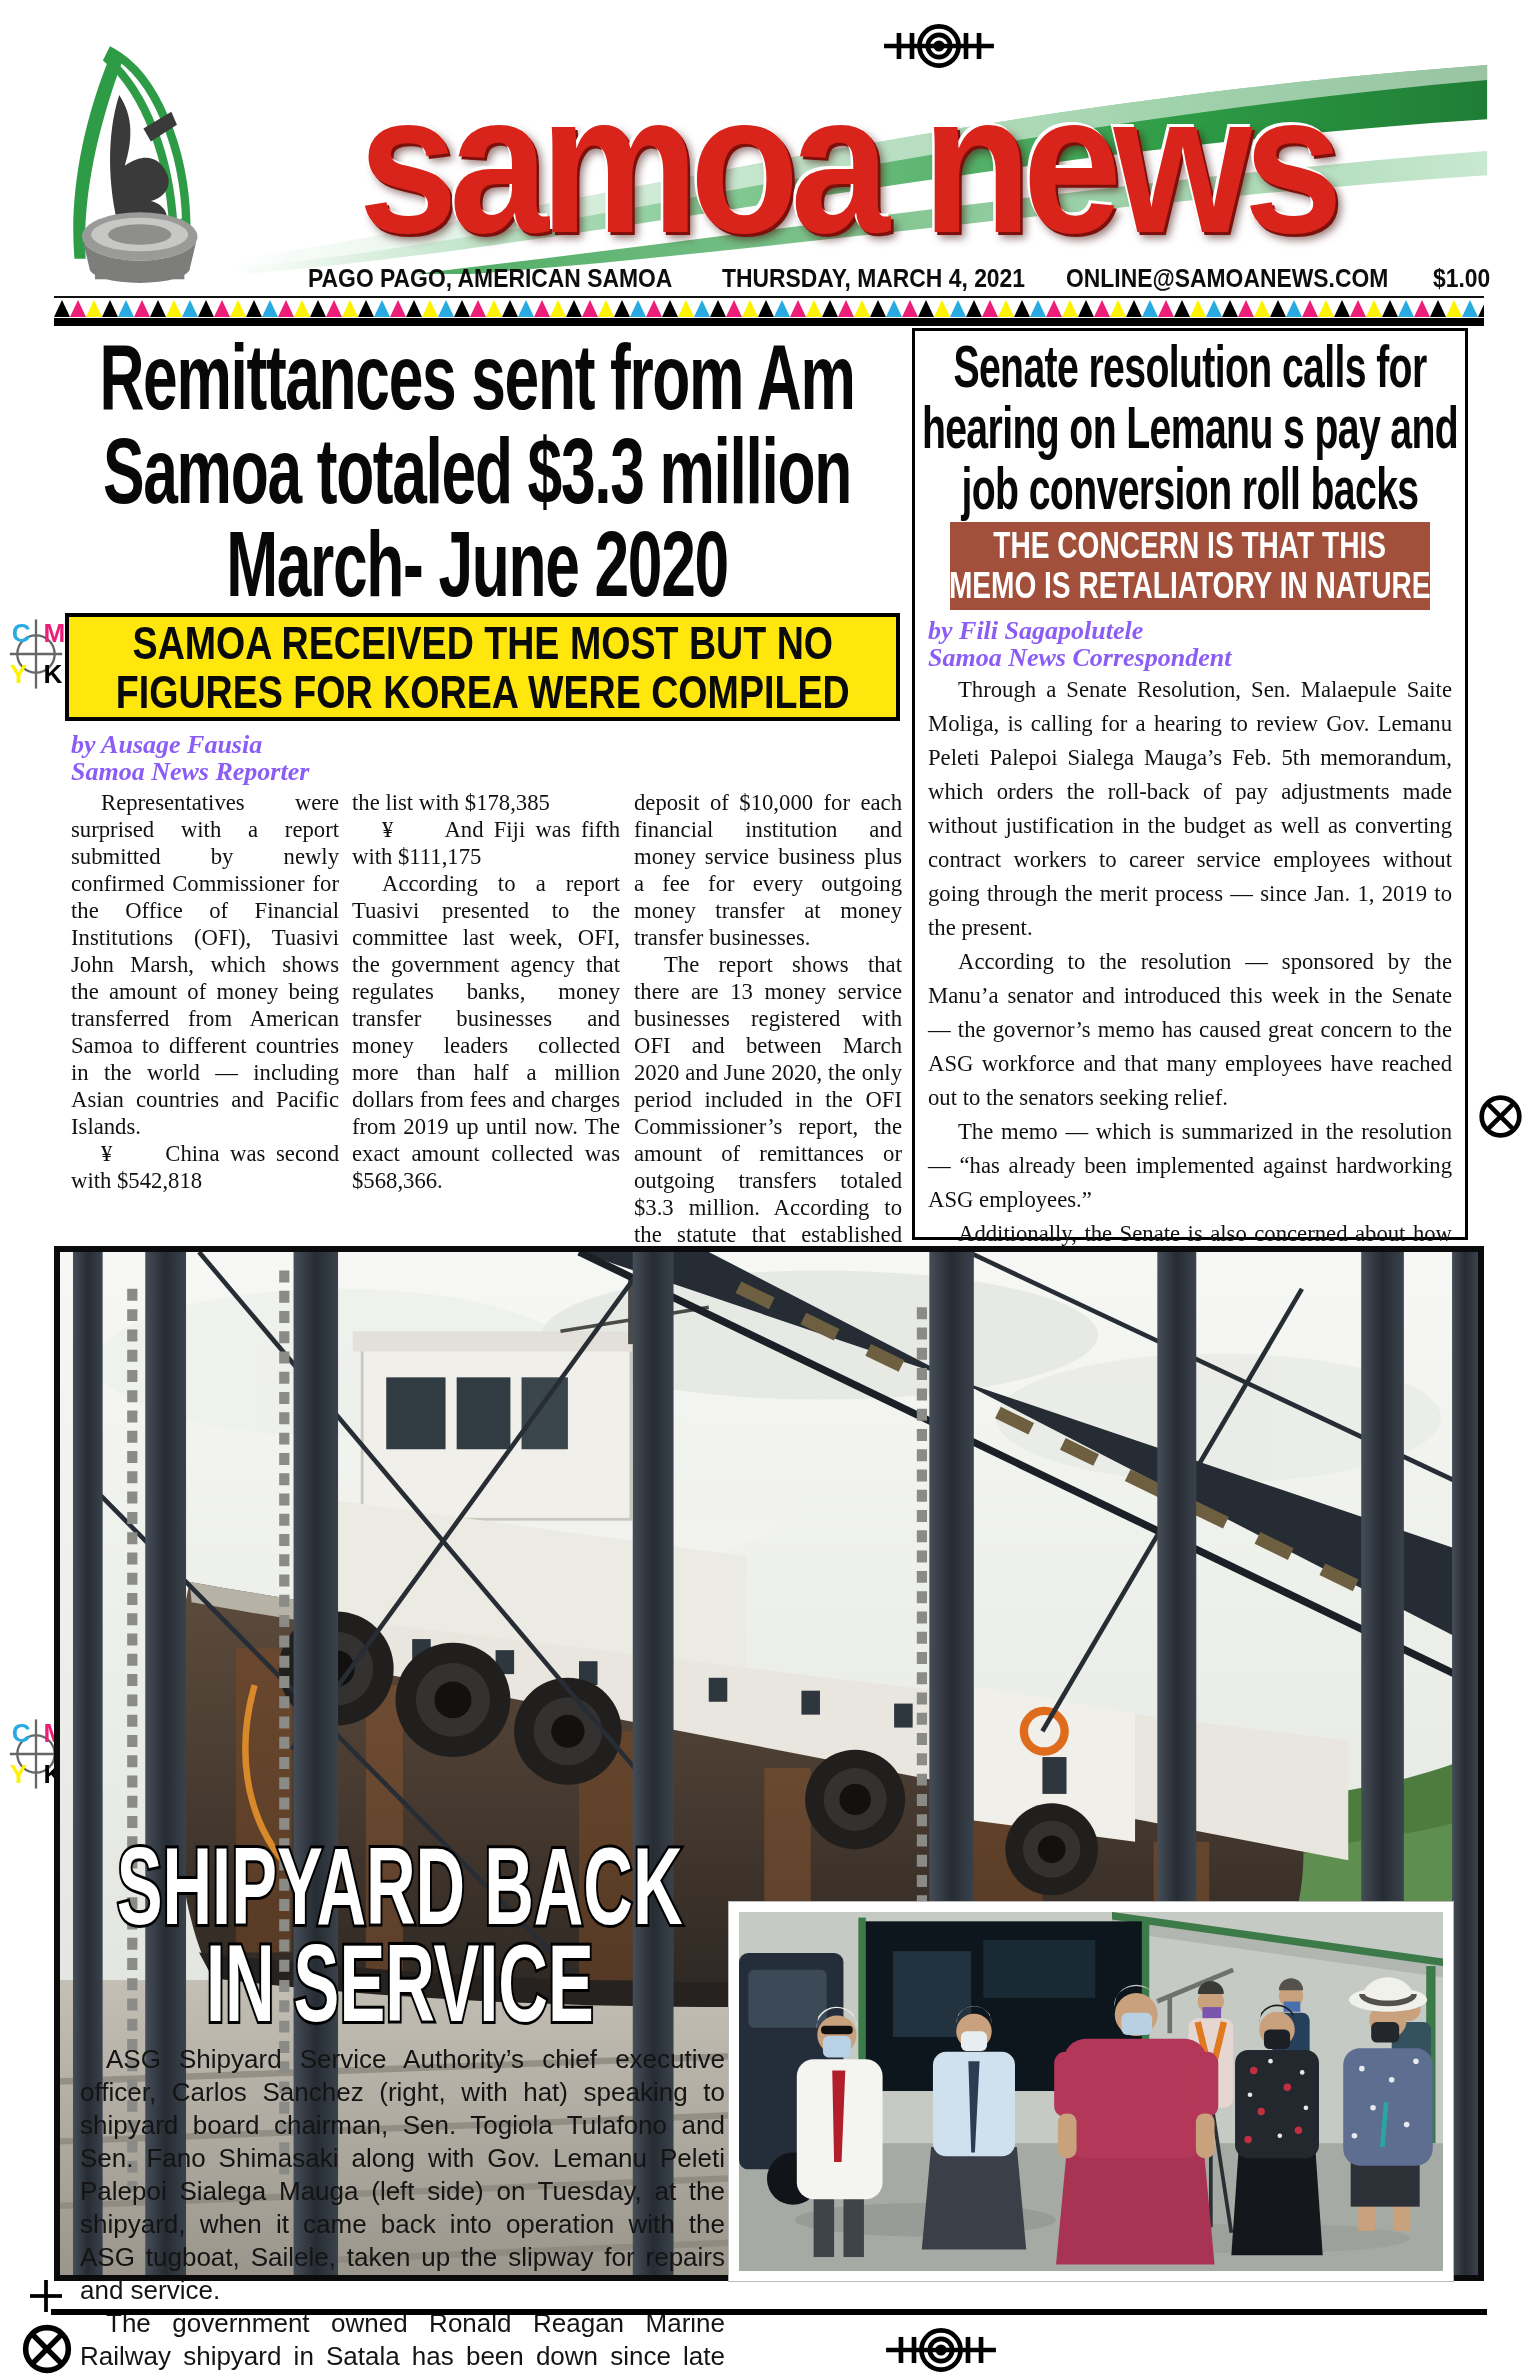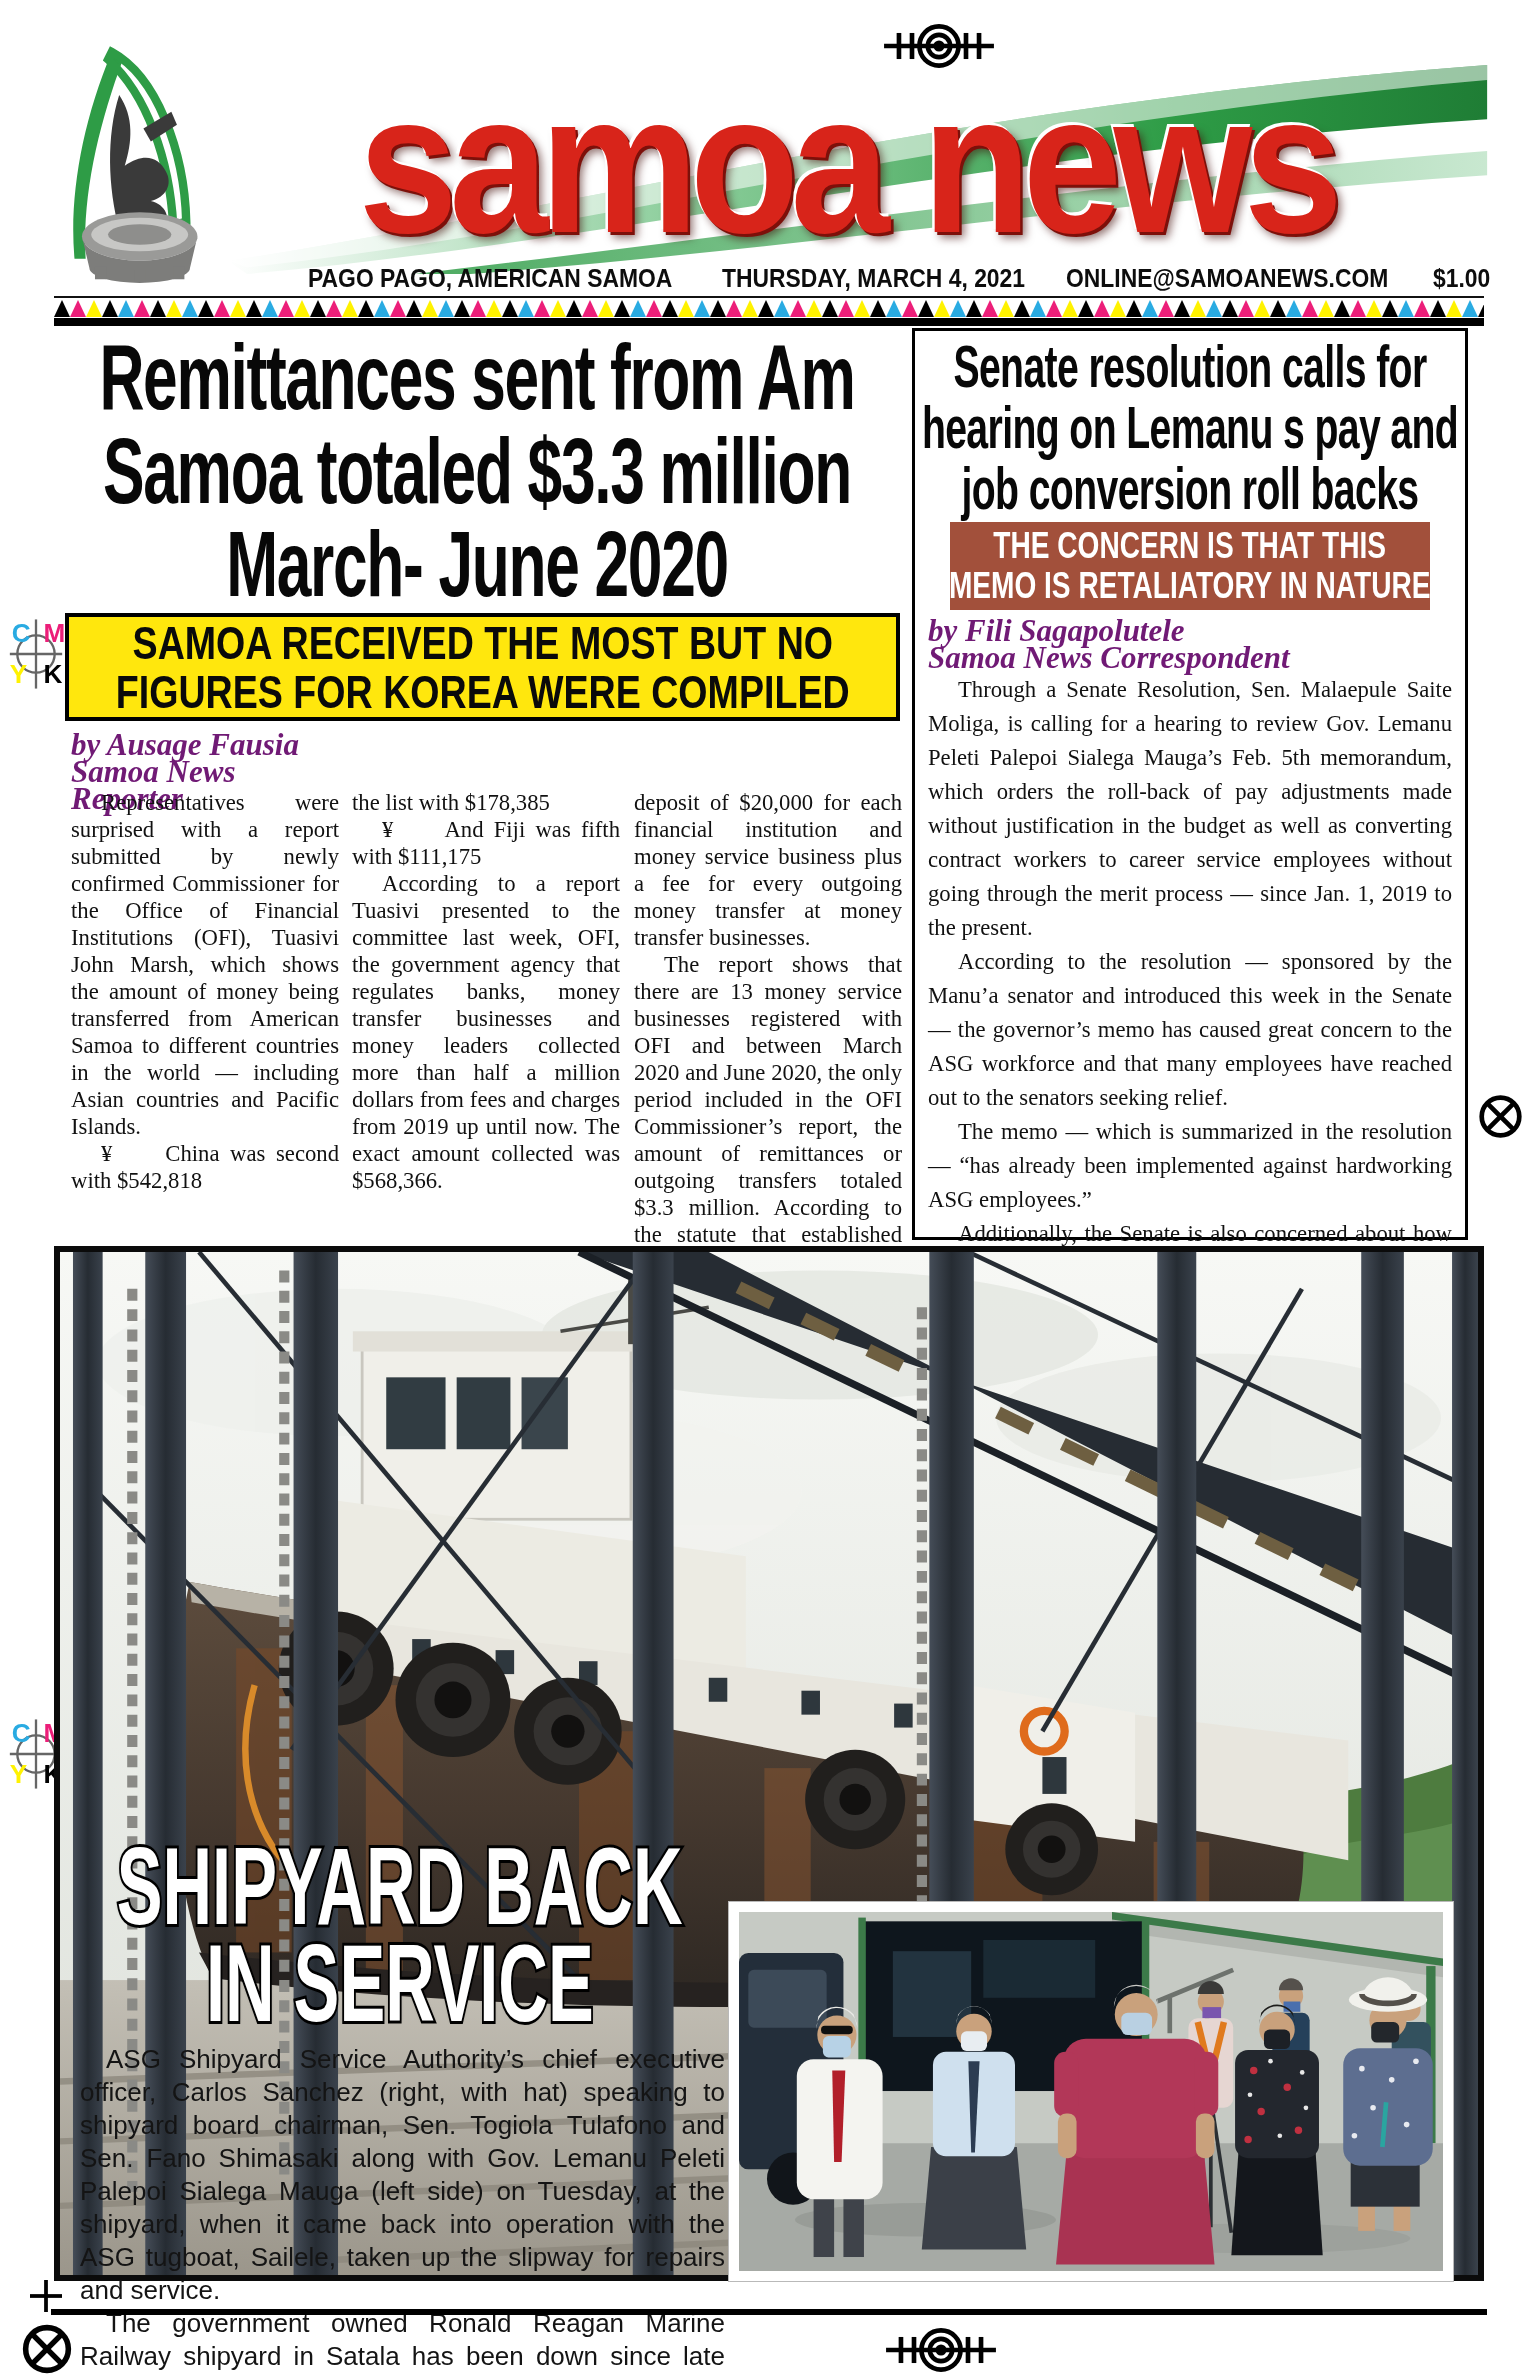--- a/index.html
+++ b/index.html
@@ -28,21 +28,21 @@
   .tri{width:0;height:0;border-left:8px solid transparent;border-right:8px solid transparent;border-bottom:17.7px solid #000;flex:0 0 auto}
   #rule-thick{left:54px;top:318px;width:1430px;height:7.5px;background:#000}
 
   
   #lead-headline{left:54px;top:330px;width:846px}
   #lead-headline .inner{display:flex;flex-direction:column;align-items:center;transform:scale(0.70,1.04);transform-origin:50% 0}
   #lead-headline .hl{font-family:"Liberation Sans",sans-serif;font-weight:900;font-size:89px;line-height:90px;color:#080808;white-space:nowrap;letter-spacing:-1.9px}
   #lead-banner{left:65px;top:613px;width:835px;height:108px;background:#ffe70d;border:4.7px solid #000;
     display:flex;flex-direction:column;align-items:center;justify-content:center}
   #lead-banner .bl{font-family:"Liberation Sans",sans-serif;font-weight:900;font-size:47px;line-height:49px;color:#0a0a0a;white-space:nowrap;transform:scaleX(.80)}
-  .byline{font-family:"Liberation Serif",serif;font-weight:700;font-style:italic;font-size:31px;line-height:27px;color:#701a75}
+  .byline{font-family:"Liberation Serif",serif;font-weight:700;font-style:italic;font-size:26px;line-height:27px;color:#8b5cf6}
   #lead-byline{left:71px;top:731px;width:280px}
   .newscol{top:789px;width:268px;height:462px;overflow:hidden;font-size:22.7px;line-height:27px;text-align:justify;color:#111}
   .newscol p{text-indent:30px}
   #col1{left:71px}#col2{left:352px}#col3{left:634px}
 
   
   #senate-box{left:912px;top:328px;width:556px;height:912px;border:3.7px solid #000;background:#fff;padding:5.6px 13px 0 13px}
   #senate-headline .inner{display:flex;flex-direction:column;align-items:center;transform:scale(0.70,1.05);transform-origin:50% 0}
   #senate-headline .hl{font-family:"Liberation Sans",sans-serif;font-weight:900;font-size:56px;line-height:58px;color:#080808;white-space:nowrap;letter-spacing:-0.9px}
   #senate-banner{margin:11.2px 22.4px 0 22.4px;height:88px;background:#a2503b;display:flex;flex-direction:column;align-items:center;justify-content:center}
@@ -290,21 +290,21 @@
   <p>¥&nbsp;&nbsp;&nbsp;&nbsp;&nbsp;China was second with $542,818</p>
 
 </div>
 <div class="abs newscol" id="col2">
   <p style="text-indent:0">the list with $178,385</p>
   <p>¥&nbsp;&nbsp;&nbsp;&nbsp;&nbsp;And Fiji was fifth with $111,175</p>
   <p>According to a report Tuasivi presented to the committee last week, OFI, the government agency that regulates banks, money transfer businesses and money leaders collected more than half a million dollars from fees and charges from 2019 up until now. The exact amount collected was $568,366.</p>
 
 </div>
 <div class="abs newscol" id="col3">
-  <p style="text-indent:0">deposit of $20,000 for each financial institution and money service business plus a fee for every outgoing money transfer at money transfer businesses.</p>
+  <p style="text-indent:0">deposit of $10,000 for each financial institution and money service business plus a fee for every outgoing money transfer at money transfer businesses.</p>
   <p>The report shows that there are 13 money service businesses registered with OFI and between March 2020 and June 2020, the only period included in the OFI Commissioner’s report, the amount of remittances or outgoing transfers totaled $3.3 million. According to the statute that established OFI, 50% of the fees stay with OFI for its operation and the balance goes to the American Samoa Government (ASG) General Fund.</p>
 
 </div>
 
 <div class="abs" id="senate-box">
   <div id="senate-headline">
     <div class="inner">
       <span class="hl">Senate resolution calls for</span>
       <span class="hl">hearing on Lemanu s pay and</span>
       <span class="hl">job conversion roll backs</span>

